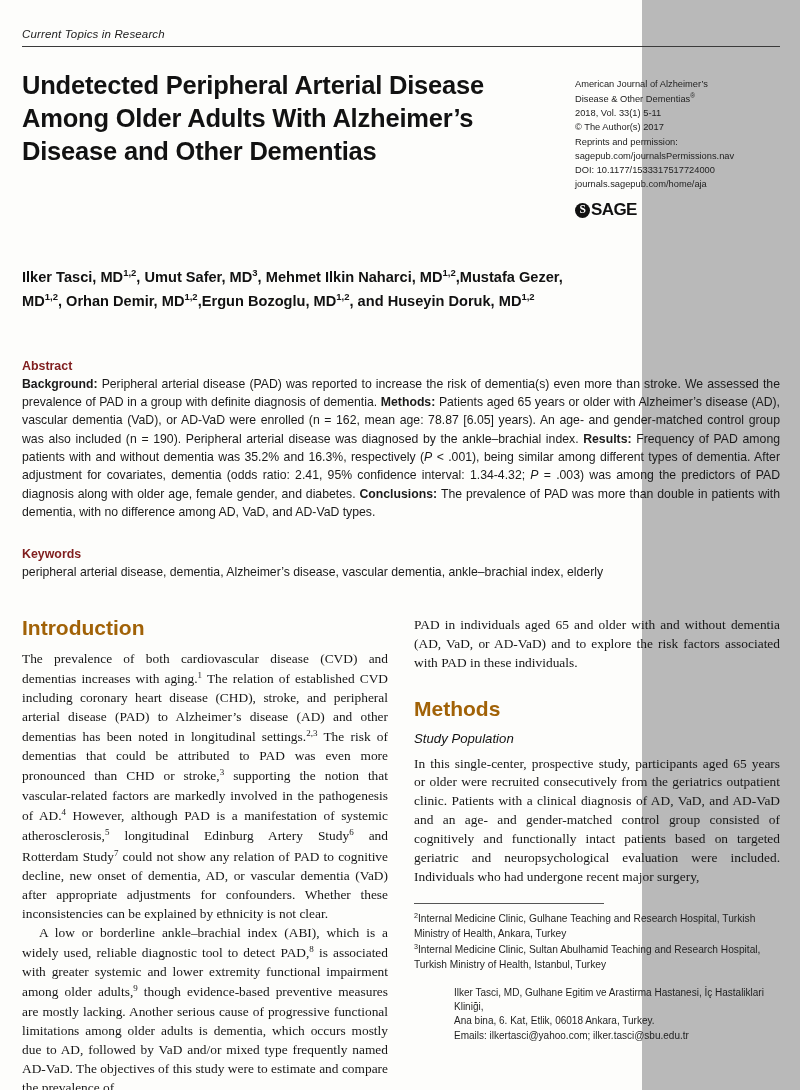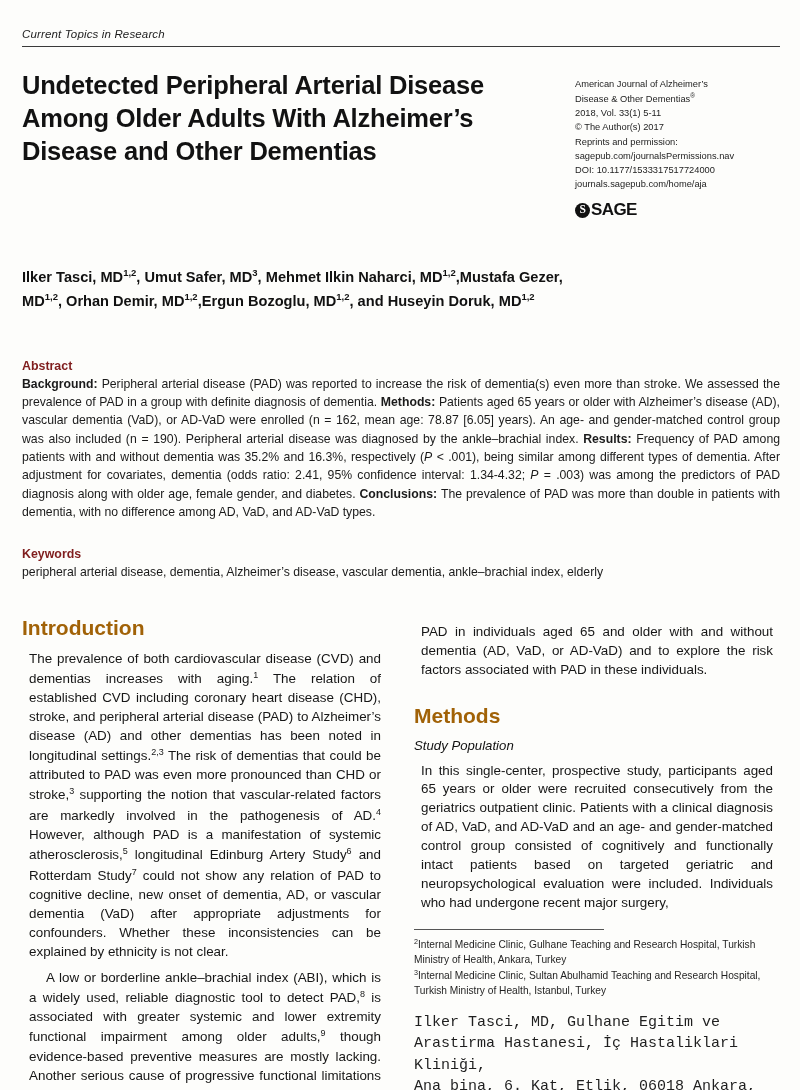--- a/index.html
+++ b/index.html
@@ -8,21 +8,21 @@
     background: #b9b9b9;
   }
   body {
     width: 800px;
     height: 1090px;
     overflow: hidden;
     font-family: "Liberation Serif", serif;
   }
   .page {
     position: relative;
-    width: 800px;
+    width: 642px;
     height: 1090px;
     background: #fdfdfb;
     box-sizing: border-box;
     padding: 4px;
   }
   .page-inner {
     position: absolute;
     left: 22px;
     top: 28px;
     width: 758px;
@@ -153,26 +153,26 @@
   }
   .sec-head-serif.spaced { margin-top: 24px; }
   .subsec-head {
     font-family: "Liberation Sans", sans-serif;
     font-style: italic;
     font-size: 13.2px;
     color: #111;
     margin: 0 0 9px 0;
   }
   p.body-p {
-    font-family: Liberation Sans, sans-serif;
+    font-family: Liberation Serif, serif;
     font-size: 13.4px;
     line-height: 1.415;
     color: #161616;
     text-align: justify;
-    margin: 7px;
+    margin: 0;
     hyphens: none;
   }
   p.body-p + p.body-p { text-indent: 17px; }
   p.body-p sup { font-size: 9px; vertical-align: super; }
 
   
   .foot-rule {
     border-top: 1.1px solid #555;
     width: 190px;
     margin: 16px 0 7px 0;
@@ -188,24 +188,25 @@
 
   .corr-block { margin-top: 14px; }
   .corr-title {
     font-family: "Liberation Sans", sans-serif;
     font-weight: bold;
     font-size: 10.6px;
     color: #111;
     margin-bottom: 1px;
   }
   .corr-body {
-    font-family: Liberation Mono, monospace;
-    font-size: 15px;
+    font-family: Liberation Sans, sans-serif;
+    font-size: 10px;
     line-height: 1.42;
     color: #1f1f1f;
+    margin-left: 40px;
   }
 </style>
 </head>
 <body>
 
 <div class="page">
   <div class="page-inner">
 
     <div class="running-head">Current Topics in Research</div>
     <div class="head-rule"></div>

